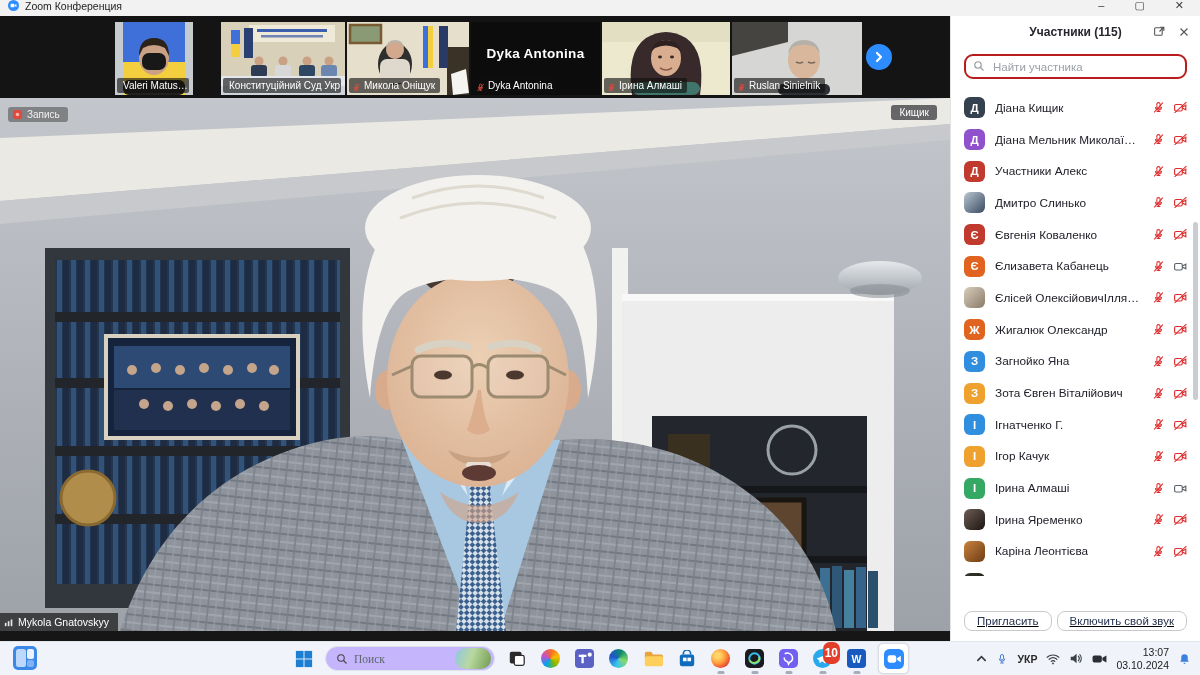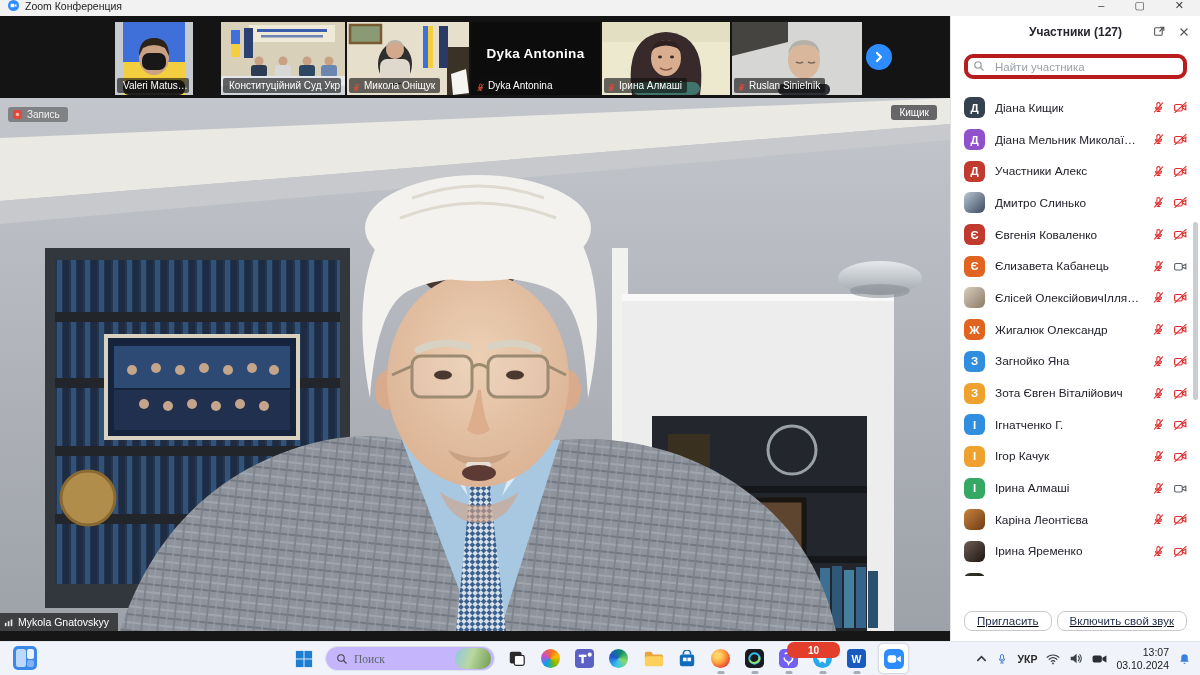--- a/index.html
+++ b/index.html
@@ -38,21 +38,21 @@
             padding:3px 9px 3px 4px;display:flex;align-items:center;gap:4px;}
   .video-strip-bottom{position:absolute;top:631px;left:0;width:950px;height:11px;background:#161616;}
 
   
   .panel{position:absolute;top:16px;left:950px;width:250px;height:626px;background:#fff;
          border-left:1px solid #e4e4e4;box-sizing:border-box;}
   .panel-header{position:relative;height:32px;display:flex;align-items:center;justify-content:center;}
   .panel-title{font-size:12px;font-weight:bold;color:#26262e;}
   .panel-actions{position:absolute;right:10px;top:9px;display:flex;gap:12px;align-items:center;}
   .search-wrap{margin:6px 13px 2px;position:relative;}
-  .search-input{width:100%;box-sizing:border-box;height:25px;border:4px solid #b91c1c;border-radius:9px;
+  .search-input{width:100%;box-sizing:border-box;height:25px;border:2px solid #b91c1c;border-radius:9px;
                 padding:0 8px 0 27px;font-size:11.5px;color:#333;background:#fff;outline:none;}
   .search-input::placeholder{color:#9aa0a6;}
   .search-glass{position:absolute;left:9px;top:6px;}
   .p-list{position:absolute;top:76px;left:0;right:0;bottom:66px;overflow:hidden;}
   .p-row{display:flex;align-items:center;height:31.7px;padding:0 12px 0 13px;gap:10px;}
   .p-avatar{width:21px;height:21px;border-radius:6px;color:#fff;font-weight:bold;font-size:11.5px;
             display:flex;align-items:center;justify-content:center;flex:0 0 auto;}
   .p-name{font-size:11.8px;color:#20202a;flex:1;white-space:nowrap;overflow:hidden;text-overflow:ellipsis;}
   .p-icons{display:flex;gap:8px;align-items:center;flex:0 0 auto;}
   .scroll-thumb{position:absolute;right:2px;top:206px;width:5px;height:178px;border-radius:3px;background:#c9cdd2;}
@@ -66,22 +66,22 @@
   .tb-left{position:absolute;left:13px;top:4px;}
   .tb-center{margin:0 auto;display:flex;align-items:center;gap:9px;}
   .tb-icon{width:25px;height:25px;position:relative;display:flex;align-items:center;justify-content:center;border-radius:5px;}
   .run::after{content:"";position:absolute;bottom:-3px;left:50%;transform:translateX(-50%);
               width:7px;height:3px;border-radius:2px;background:#a4adba;}
   .zoom-active{background:#fff;border:1px solid #d7dce4;width:29px;height:29px;box-shadow:0 0 2px rgba(0,0,0,.12);}
   .tb-search{width:170px;height:25px;background:#c4b5fd;border:1px solid #dfe3ea;border-radius:13px;
              display:flex;align-items:center;gap:6px;padding:0 3px 0 10px;font-size:11.5px;color:#5f6670;box-sizing:border-box;font-family:Liberation Serif, serif;}
   .search-img{margin-left:auto;width:36px;height:21px;border-radius:10px;
               background:linear-gradient(110deg,#8fc7e6 0%,#b9d8a0 45%,#6f9c4e 100%);}
-  .badge{position:absolute;top:-4px;right:-5px;min-width:13px;height:16px;border-radius:7px;background:#e33e2b;
-         color:#fff;font-size:10px;display:flex;align-items:center;justify-content:center;padding:0 20px;font-weight:bold;}
+  .badge{position:absolute;top:-4px;right:-5px;min-width:13px;height:22px;border-radius:7px;background:#e33e2b;
+         color:#fff;font-size:12px;display:flex;align-items:center;justify-content:center;padding:0 2px;font-weight:bold;}
   .tray{position:absolute;right:9px;display:flex;align-items:center;gap:9px;}
   .tray-lang{font-size:10.5px;font-weight:bold;color:#2a2a2a;}
   .tray-clock{font-size:10.5px;color:#1c1c1c;text-align:right;line-height:1.2;}
 </style>
 </head>
 <body>
 
 <div class="screen">
 
   <div class="titlebar">
@@ -360,21 +360,21 @@
           <rect x="4.5" y="5" width="2" height="6" fill="#e8e8e8"></rect>
           <rect x="8" y="3" width="2" height="8" fill="#e8e8e8"></rect>
         </svg>
       <span>Mykola Gnatovskyy</span>
     </span>
   </div>
   <div class="video-strip-bottom"></div>
 
   <div class="panel">
     <div class="panel-header">
-      <span class="panel-title">Участники (127)</span>
+      <span class="panel-title">Участники (115)</span>
       <span class="panel-actions">
         <svg width="13" height="13" viewBox="0 0 24 24">
             <rect x="3" y="5" width="14" height="14" rx="2" fill="none" stroke="#555" stroke-width="2"></rect>
             <path d="M13 4h7v7 M20 4l-8 8" fill="none" stroke="#555" stroke-width="2"></path>
           </svg>
         <svg width="12" height="12" viewBox="0 0 24 24">
             <path d="M5 5l14 14 M19 5L5 19" stroke="#555" stroke-width="2.2"></path>
           </svg>
       </span>
     </div>
@@ -600,39 +600,39 @@
       </svg>
 
       <svg class="cam-on" width="15" height="13" viewBox="0 0 24 22">
         <rect x="2" y="6" width="13" height="11" rx="2.5" fill="none" stroke="#5a6069" stroke-width="1.9"></rect>
         <path d="M15 10l6-3v8l-6-3" fill="none" stroke="#5a6069" stroke-width="1.9"></path>
       </svg>
     </span>
   </div>
 
   <div class="p-row">
+    <span class="p-avatar" style="background: linear-gradient(135deg, rgb(110, 93, 85), rgb(28, 21, 18));"></span>
+    <span class="p-name">Ірина Яременко</span>
+    <span class="p-icons">
+      <svg width="13" height="13" viewBox="0 0 24 24">
+        <path d="M12 14a3 3 0 0 0 3-3V6a3 3 0 0 0-6 0v5a3 3 0 0 0 3 3z M6.5 11a5.5 5.5 0 0 0 11 0 M12 16.5v3 M8.5 19.5h7" fill="none" stroke="#e02b2b" stroke-width="1.9"></path>
+        <line x1="4" y1="21" x2="20" y2="3" stroke="#e02b2b" stroke-width="1.9"></line>
+      </svg>
+      <svg class="cam-off" width="15" height="13" viewBox="0 0 24 22">
+        <rect x="2" y="6" width="13" height="11" rx="2.5" fill="none" stroke="#e02b2b" stroke-width="1.9"></rect>
+        <path d="M15 10l6-3v8l-6-3" fill="none" stroke="#e02b2b" stroke-width="1.9"></path>
+        <line x1="2" y1="20" x2="22" y2="2" stroke="#e02b2b" stroke-width="1.9"></line>
+      </svg>
+
+    </span>
+  </div>
+
+  <div class="p-row">
     <span class="p-avatar" style="background: linear-gradient(135deg, rgb(200, 131, 63), rgb(110, 60, 20));"></span>
     <span class="p-name">Каріна Леонтієва</span>
-    <span class="p-icons">
-      <svg width="13" height="13" viewBox="0 0 24 24">
-        <path d="M12 14a3 3 0 0 0 3-3V6a3 3 0 0 0-6 0v5a3 3 0 0 0 3 3z M6.5 11a5.5 5.5 0 0 0 11 0 M12 16.5v3 M8.5 19.5h7" fill="none" stroke="#e02b2b" stroke-width="1.9"></path>
-        <line x1="4" y1="21" x2="20" y2="3" stroke="#e02b2b" stroke-width="1.9"></line>
-      </svg>
-      <svg class="cam-off" width="15" height="13" viewBox="0 0 24 22">
-        <rect x="2" y="6" width="13" height="11" rx="2.5" fill="none" stroke="#e02b2b" stroke-width="1.9"></rect>
-        <path d="M15 10l6-3v8l-6-3" fill="none" stroke="#e02b2b" stroke-width="1.9"></path>
-        <line x1="2" y1="20" x2="22" y2="2" stroke="#e02b2b" stroke-width="1.9"></line>
-      </svg>
-
-    </span>
-  </div>
-
-  <div class="p-row">
-    <span class="p-avatar" style="background: linear-gradient(135deg, rgb(110, 93, 85), rgb(28, 21, 18));"></span>
-    <span class="p-name">Ірина Яременко</span>
     <span class="p-icons">
       <svg width="13" height="13" viewBox="0 0 24 24">
         <path d="M12 14a3 3 0 0 0 3-3V6a3 3 0 0 0-6 0v5a3 3 0 0 0 3 3z M6.5 11a5.5 5.5 0 0 0 11 0 M12 16.5v3 M8.5 19.5h7" fill="none" stroke="#e02b2b" stroke-width="1.9"></path>
         <line x1="4" y1="21" x2="20" y2="3" stroke="#e02b2b" stroke-width="1.9"></line>
       </svg>
       <svg class="cam-off" width="15" height="13" viewBox="0 0 24 22">
         <rect x="2" y="6" width="13" height="11" rx="2.5" fill="none" stroke="#e02b2b" stroke-width="1.9"></rect>
         <path d="M15 10l6-3v8l-6-3" fill="none" stroke="#e02b2b" stroke-width="1.9"></path>
         <line x1="2" y1="20" x2="22" y2="2" stroke="#e02b2b" stroke-width="1.9"></line>
       </svg>

